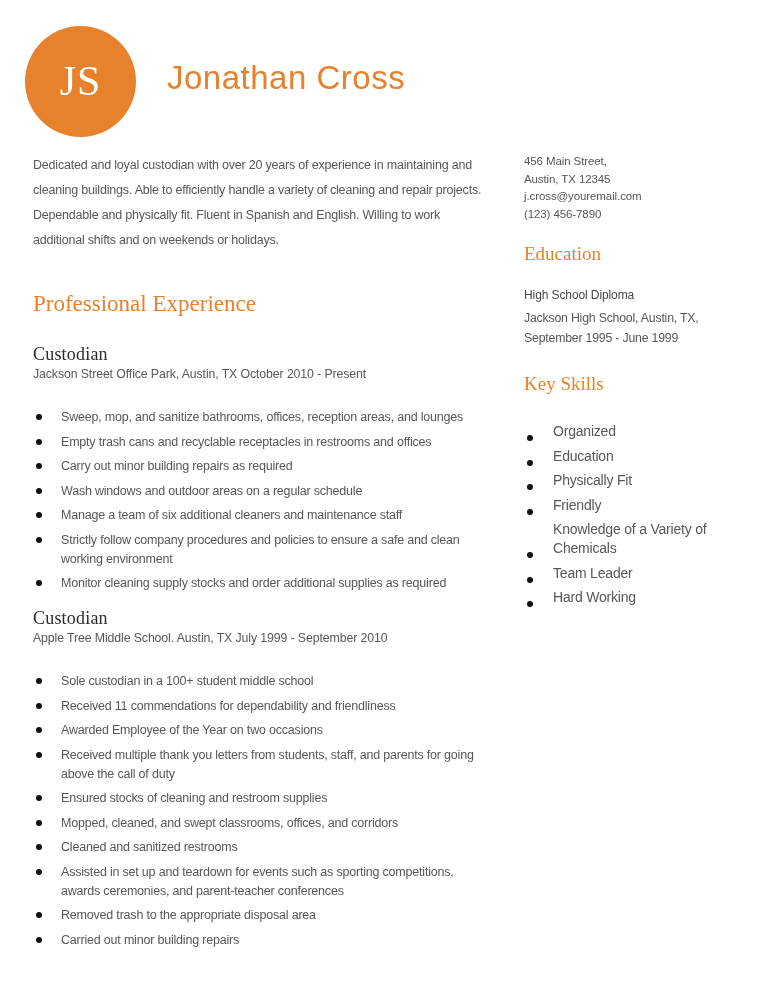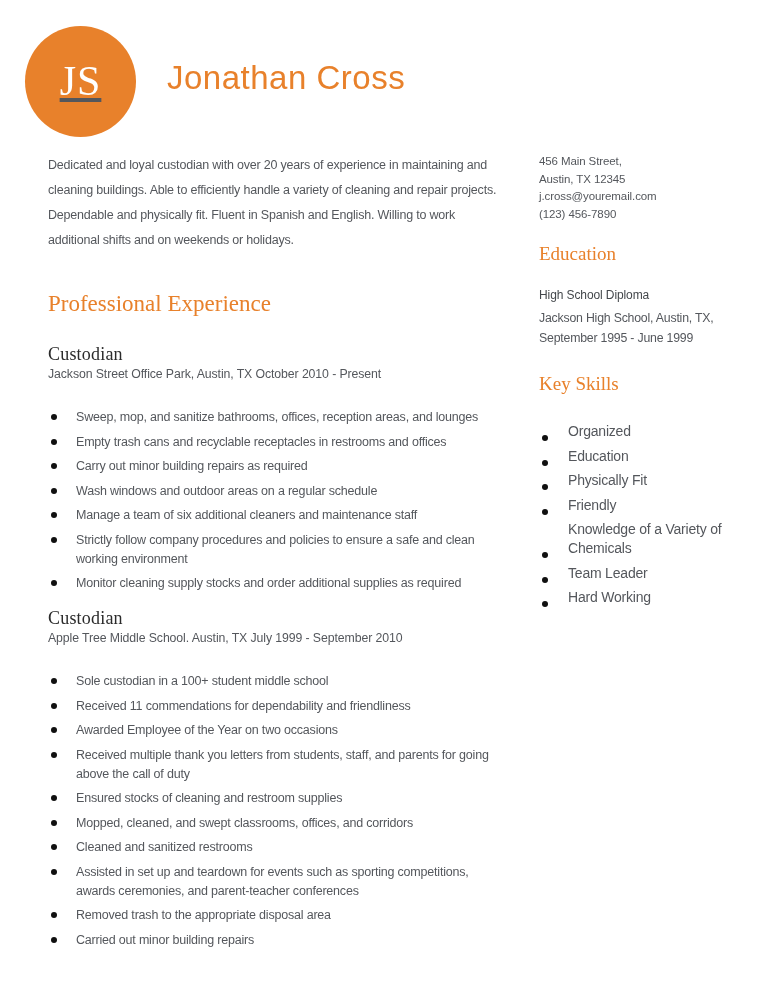--- a/index.html
+++ b/index.html
@@ -21,39 +21,38 @@
   }
   .page{position:relative;width:768px;height:994px;background:var(--bg);}
 
   
   .header{display:flex;align-items:center;padding:26px 0 0 25px;}
   .avatar{
     width:111px;height:111px;border-radius:50%;
     background:var(--accent);
     display:flex;align-items:center;justify-content:center;
     flex:0 0 auto;
-    text-decoration:underline;
   }
   .avatar-initials{
     font-family:"Liberation Serif","DejaVu Serif",serif;
     font-size:42px;color:#ffffff;letter-spacing:1px;
     transform:translateY(-1px);
   }
   .candidate-name{
     font-family:Liberation Sans, sans-serif;
     font-weight:400;
     font-size:33px;
     color:var(--accent);
     margin-left:31px;
     letter-spacing:0.5px;
     transform:translateY(-4px);
   }
 
   
-  .columns{display:flex;margin-top:16px;padding-left:48px;}
+  .columns{display:flex;margin-top:16px;padding-left:33px;}
   .col-left{width:455px;flex:0 0 auto;}
   .col-right{width:218px;flex:0 0 auto;margin-left:36px;}
 
   
   .summary{
     font-size:12.5px;line-height:25px;letter-spacing:-0.2px;
     color:var(--body-gray);
   }
   .section-title{
     font-family:"Liberation Serif","DejaVu Serif",serif;

